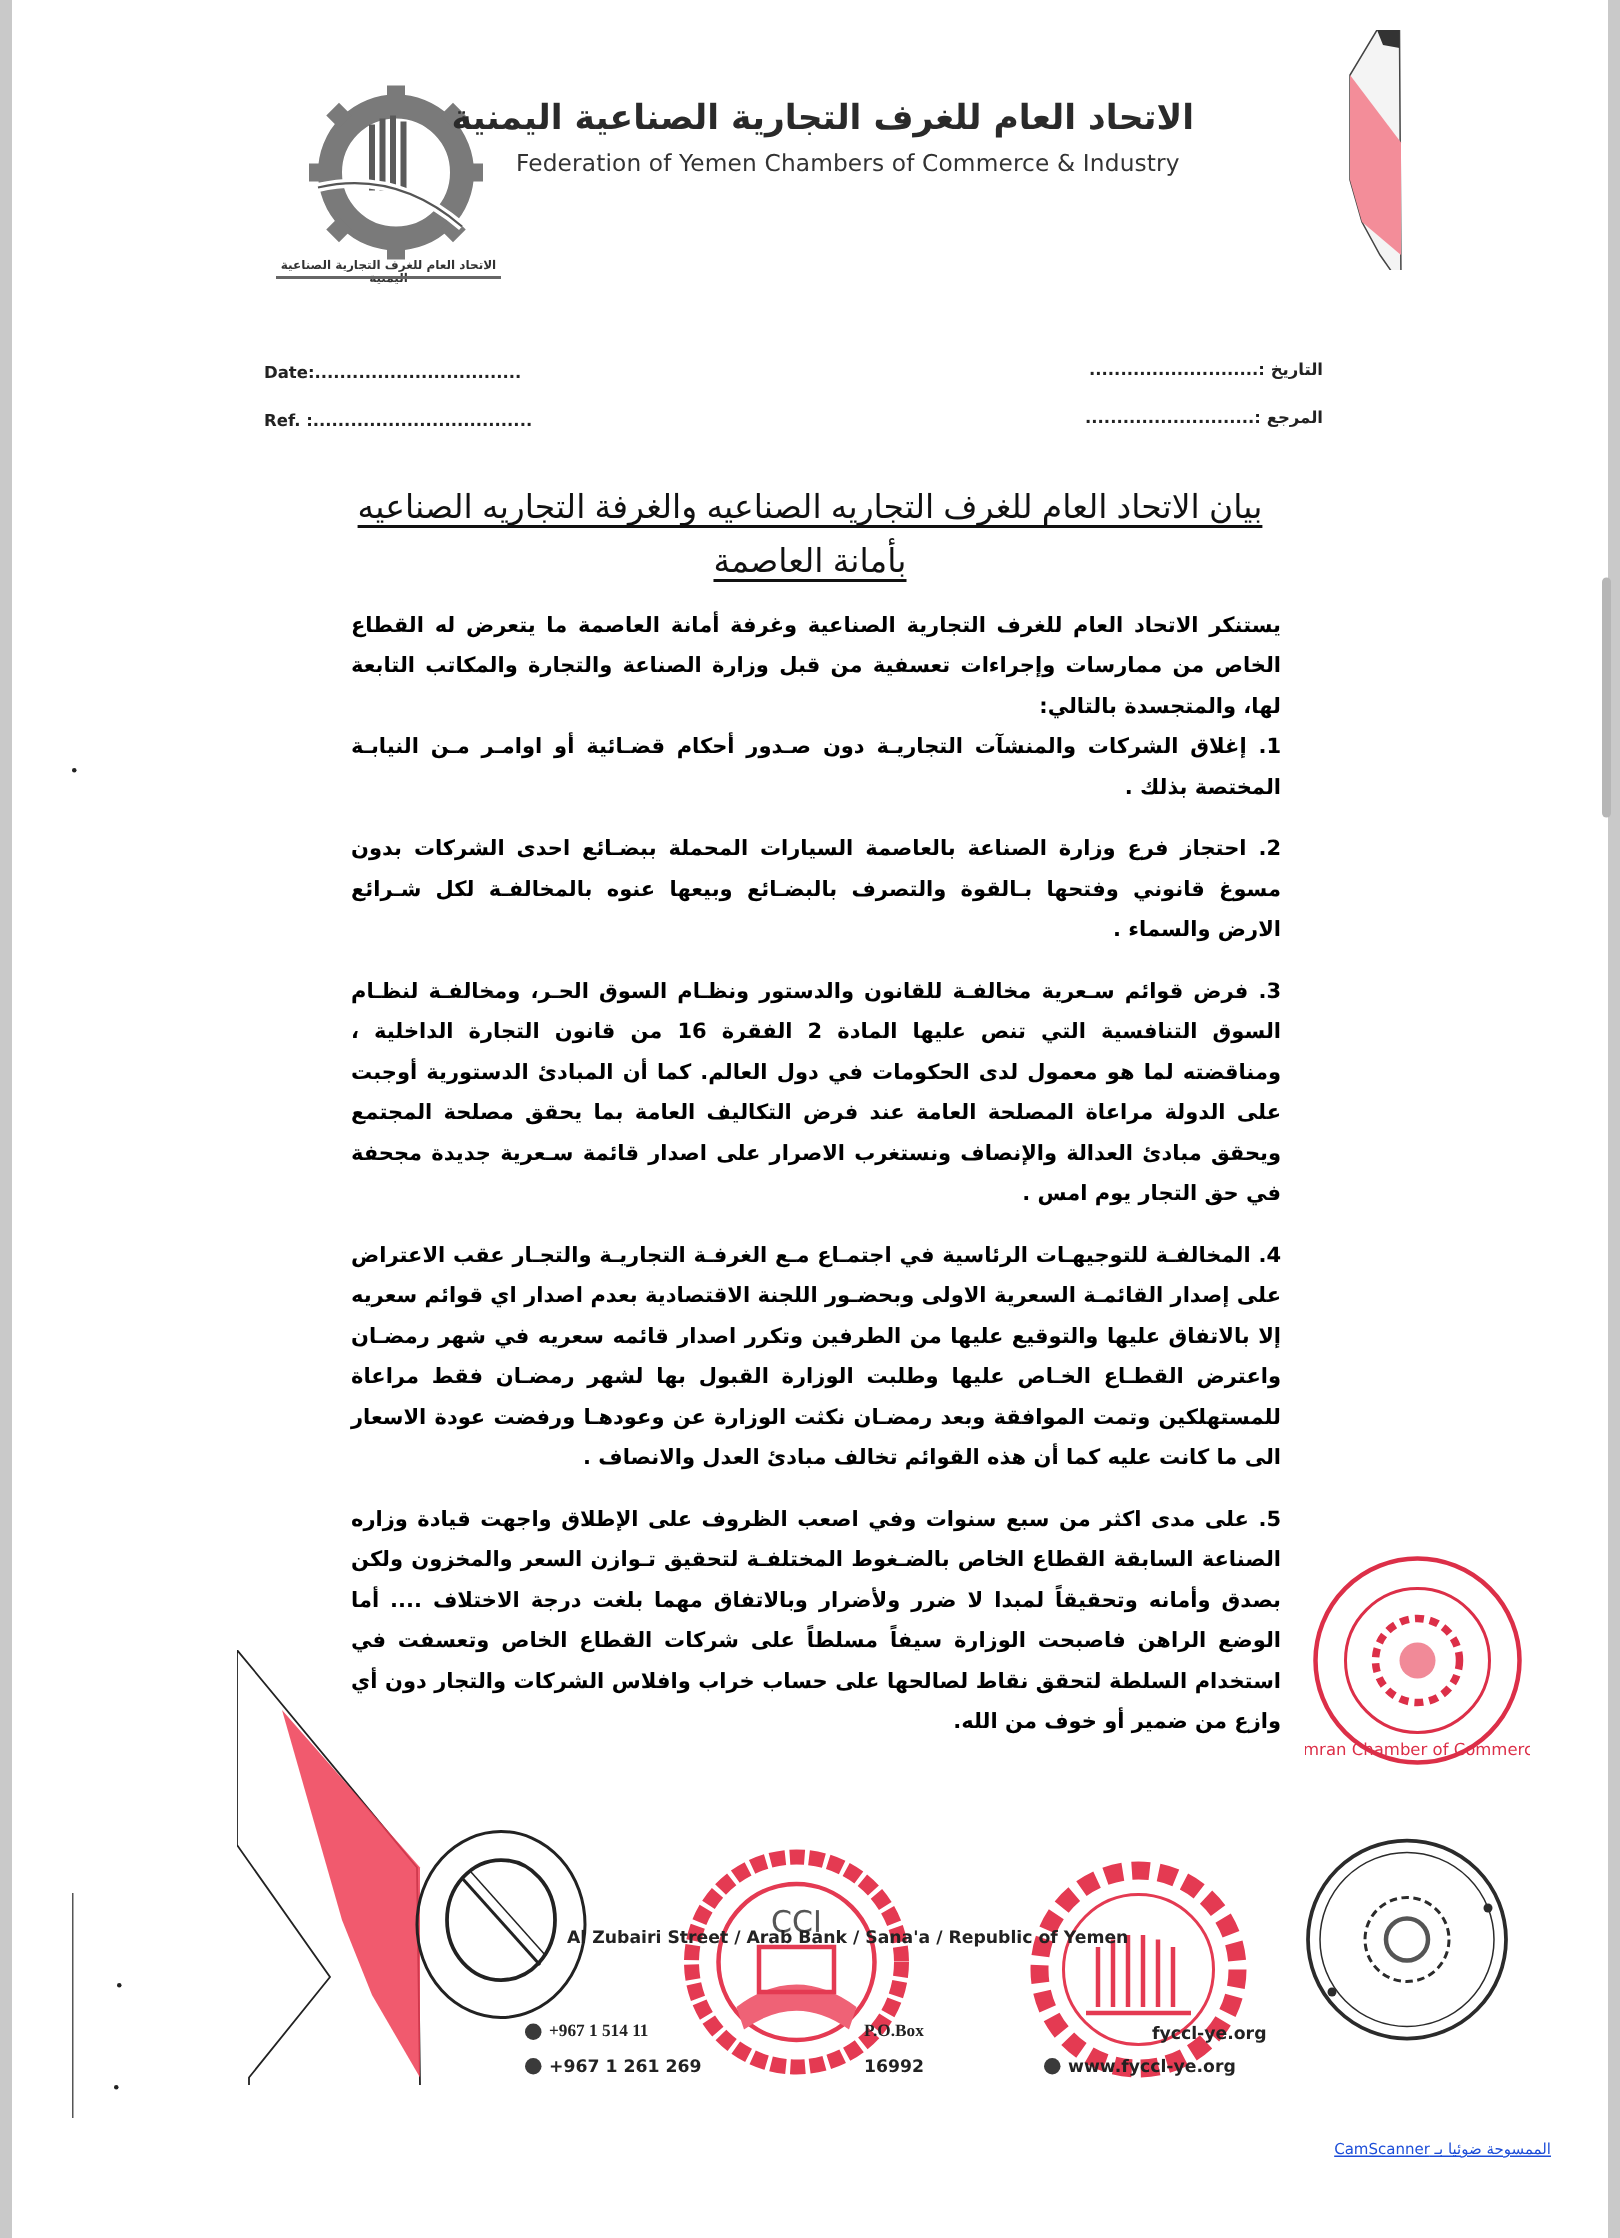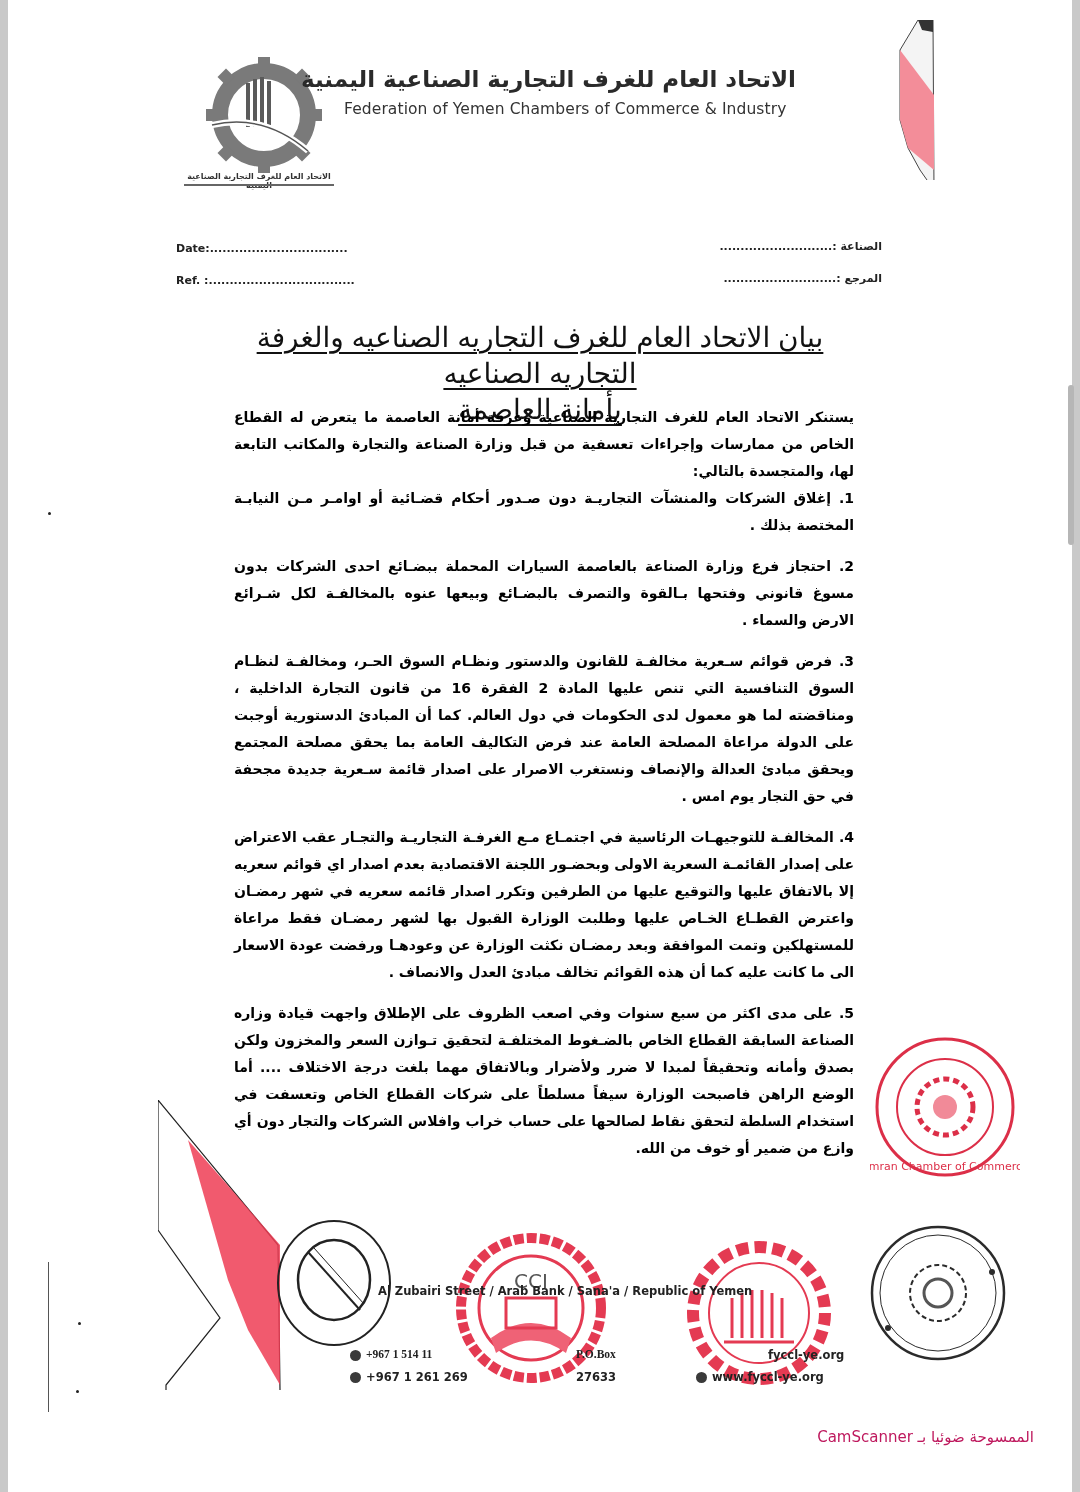--- a/index.html
+++ b/index.html
@@ -20,39 +20,39 @@
   .org-en { position:absolute; left:336px; top:100px; width:452px; font-size:15.5px; font-weight:normal; color:#333; white-space:nowrap; letter-spacing:0.1px; }
 
   .corner-deco { position:absolute; left:890px; top:20px; width:40px; height:160px; }
 
   .meta-row { position:absolute; font-size:11px; font-weight:bold; color:#222; white-space:nowrap; }
   .meta-row.ltr { left:168px; }
   .meta-row.rtl { right:190px; direction:rtl; }
 
   
   .title { position:absolute; left:214px; top:320px; width:636px; text-align:center; direction:rtl;
-           font-family:"Liberation Sans", sans-serif; font-size:28px; line-height:36px; color:#111; }
+           font-family:"Liberation Sans", sans-serif; font-size:22px; line-height:36px; color:#111; }
   .title span { text-decoration:underline; text-decoration-thickness:2px; text-underline-offset:5px; }
 
   
   .body { position:absolute; left:226px; top:404px; width:620px; direction:rtl; text-align:justify;
           font-family:"DejaVu Sans", sans-serif; font-weight:bold; font-size:14px; line-height:27px; color:#000000; }
   .body p { margin:0 0 14px 0; text-align-last:right; }
   .body p.intro { margin-bottom:0; }
 
   
   .stamp { position:absolute; }
   .red-smear { position:absolute; left:150px; top:1100px; width:130px; height:290px; }
 
   
   .footer-line { position:absolute; font-size:11.5px; font-weight:bold; color:#222; white-space:nowrap; font-family:"DejaVu Sans", sans-serif; }
   .footer-ar { direction:rtl; }
   .dot-icon { display:inline-block; width:11px; height:11px; border-radius:50%; background:#3a3a3a; vertical-align:middle; margin-right:5px; }
 
-  .camscanner { position:absolute; right:38px; top:1428px; direction:rtl; font-size:15px; color:#be185d; white-space:nowrap; }
+  .camscanner { position:absolute; right:38px; top:1428px; direction:rtl; font-size:10px; color:#1d4ed8; white-space:nowrap;text-decoration:underline; }
 
   .speck { position:absolute; width:3px; height:3px; background:#222; border-radius:50%; }
   .vline { position:absolute; left:40px; top:1262px; width:1px; height:150px; background:#555; }
 </style>
 </head>
 <body>
 
 <div class="edge-left"></div>
 <div class="edge-right"></div>
 <div class="scrollbar"></div>
@@ -87,21 +87,21 @@
   <div class="org-en">Federation of Yemen Chambers of Commerce &amp; Industry</div>
 
   <svg class="corner-deco" viewBox="0 0 40 160">
     <polygon points="20,0 35,0 36,170 22,150 10,128 2,100 2,30" fill="#f4f4f4" stroke="#444" stroke-width="1"></polygon>
     <polygon points="2,30 36,75 36,150 10,128 2,100" fill="#f38d99"></polygon>
     <polygon points="20,0 35,0 35,12 24,10" fill="#333"></polygon>
   </svg>
 
   <div class="meta-row ltr" style="top:242px;">Date:.................................</div>
   <div class="meta-row ltr" style="top:274px;">Ref. :...................................</div>
-  <div class="meta-row rtl" style="top:240px;">الصناعة :...........................</div>
+  <div class="meta-row rtl" style="top:240px;">التاريخ :...........................</div>
   <div class="meta-row rtl" style="top:272px;">المرجع :...........................</div>
 
   <div class="title">
     <span>بيان الاتحاد العام للغرف التجاريه الصناعيه والغرفة التجاريه الصناعيه</span><br>
     <span>بأمانة العاصمة</span>
   </div>
 
   <div class="body">
     <p class="intro">يستنكر الاتحاد العام للغرف التجارية الصناعية وغرفة أمانة العاصمة ما يتعرض له القطاع الخاص من ممارسات وإجراءات تعسفية من قبل وزارة الصناعة والتجارة والمكاتب التابعة لها، والمتجسدة بالتالي:</p>
     <p>1. إغلاق الشركات والمنشآت التجاريـة دون صـدور أحكام قضـائية أو اوامـر مـن النيابـة المختصة بذلك .</p>
@@ -164,21 +164,21 @@
 
   <div class="footer-line" style="left:370px; top:1284px;">Al Zubairi Street / Arab Bank / Sana'a / Republic of Yemen</div>
 
   <div class="footer-line" style="left:342px; top:1348px;font-family:Liberation Serif, serif;">
     <span class="dot-icon"></span><span>+967 1 514 11</span>
   </div>
   <div class="footer-line" style="left:342px; top:1370px;">
     <span class="dot-icon"></span><span>+967 1 261 269</span>
   </div>
   <div class="footer-line" style="left:568px; top:1348px;font-family:Liberation Serif, serif;">P.O.Box</div>
-  <div class="footer-line" style="left:568px; top:1370px;">27633</div>
+  <div class="footer-line" style="left:568px; top:1370px;">16992</div>
   <div class="footer-line" style="left:760px; top:1348px;">fyccl-ye.org</div>
   <div class="footer-line" style="left:688px; top:1370px;">
     <span class="dot-icon"></span><span>www.fyccl-ye.org</span>
   </div>
 
   <div class="speck" style="left:40px; top:512px;"></div>
   <div class="speck" style="left:318px; top:662px;"></div>
   <div class="speck" style="left:70px; top:1322px;"></div>
   <div class="speck" style="left:68px; top:1390px;"></div>
   <div class="vline"></div>

